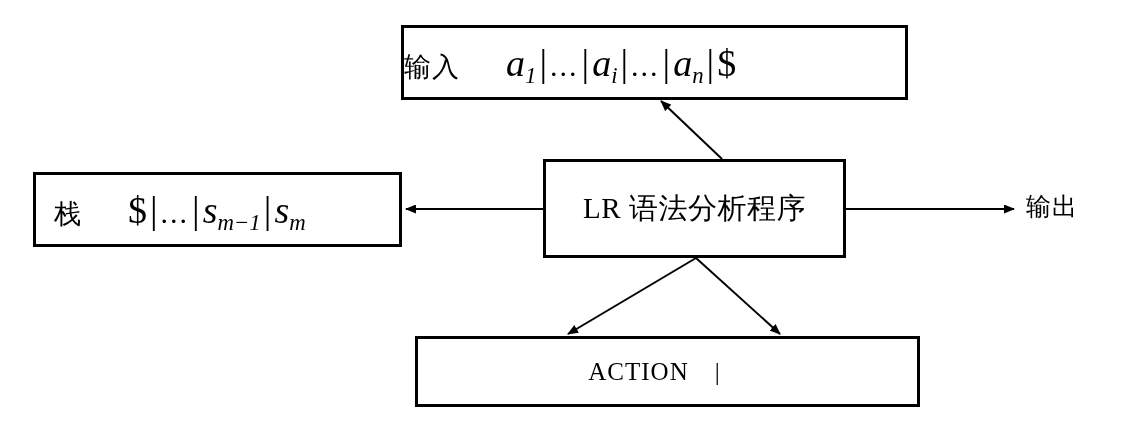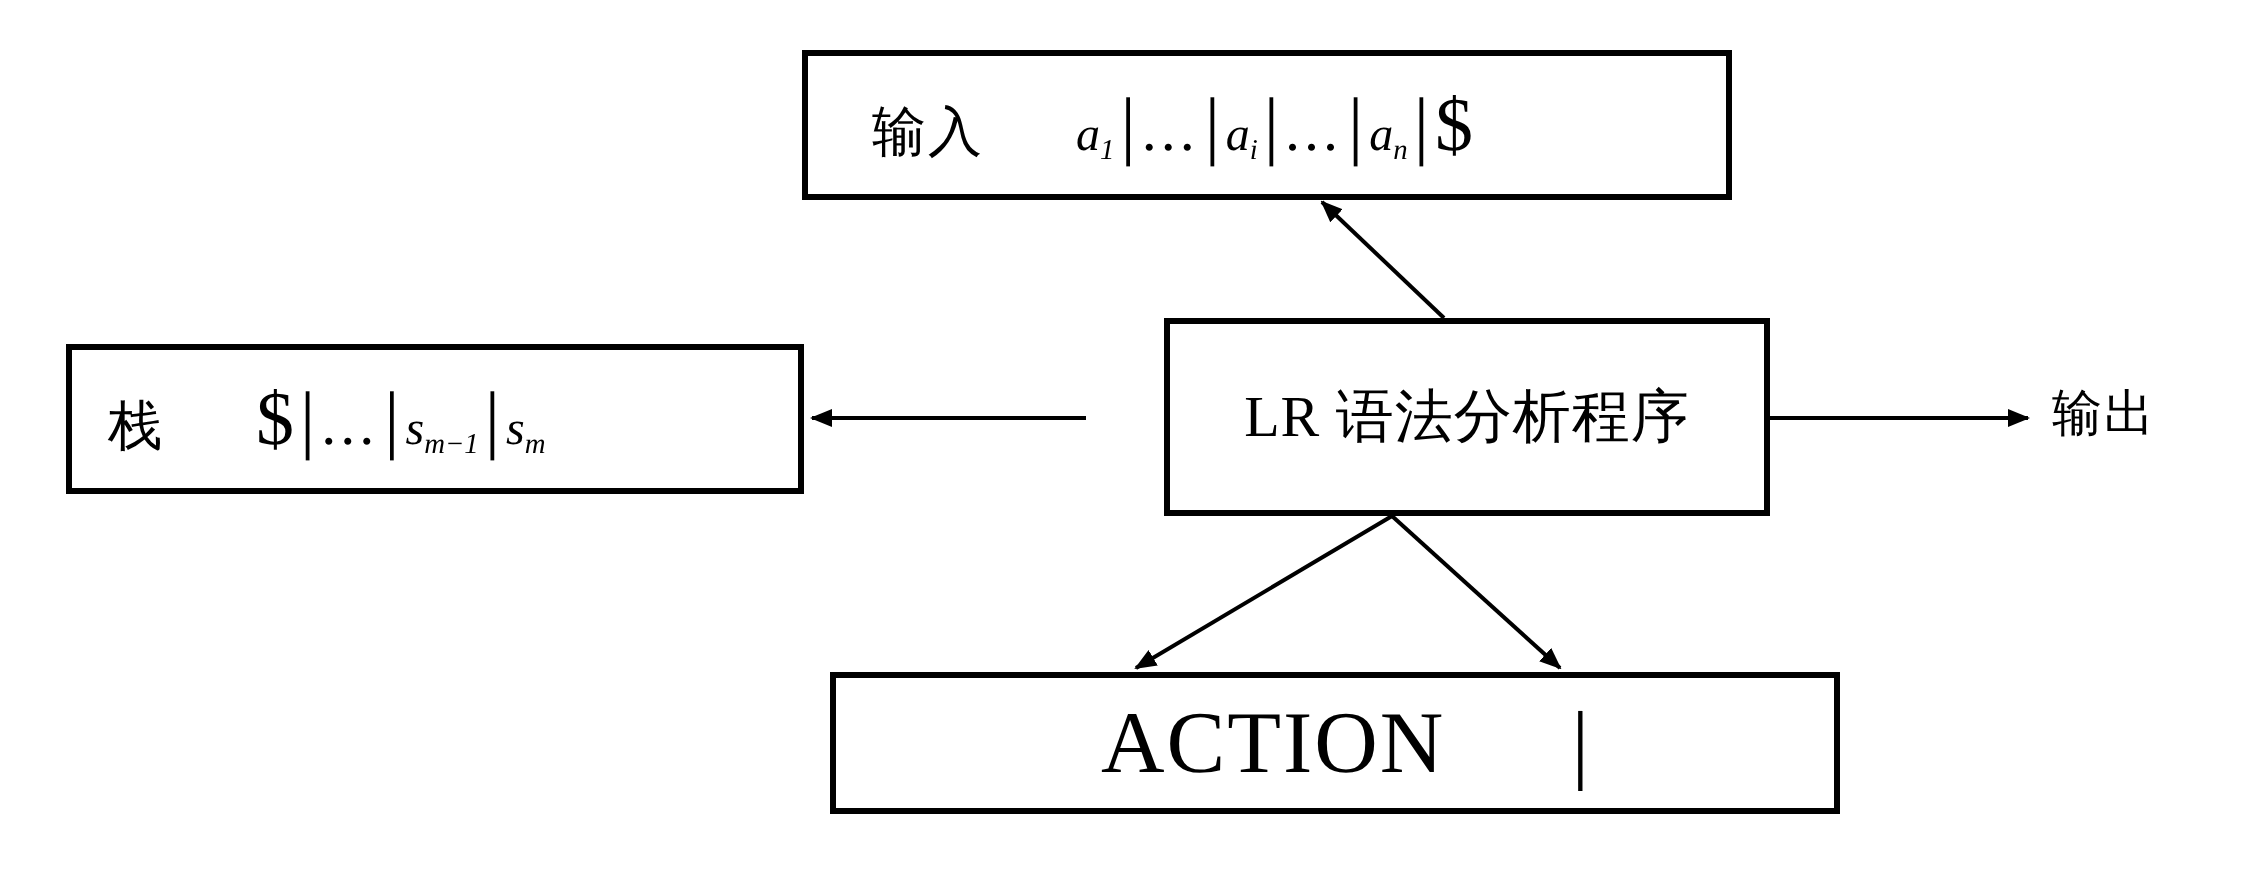--- a/index.html
+++ b/index.html
@@ -27,56 +27,55 @@
   }
   .box-inner {
     display: flex;
     align-items: baseline;
     white-space: nowrap;
   }
   
   #input-box {
     left: 401px;
     top: 25px;
-    width: 465px;
+    width: 507px;
     height: 75px;
-    padding-left: 32px;
+    padding-left: 0;
   }
   
   #stack-box {
     left: 33px;
     top: 172px;
     width: 369px;
     height: 75px;
     padding-left: 18px;
   }
   
   #parser-box {
     left: 543px;
     top: 159px;
     width: 303px;
     height: 99px;
     justify-content: center;
-    margin-left: 39px;
   }
   
   #table-box {
     left: 415px;
     top: 336px;
     width: 505px;
     height: 71px;
     justify-content: center;
   }
 
   .cjk-label {
     font-size: 27px;
     letter-spacing: 1px;
   }
   .sym {
-    font-size: 24px;
+    font-size: 38px;
     font-style: italic;
   }
   .sym-upright {
     font-size: 38px;
     font-style: normal;
   }
   .bar {
     font-size: 38px;
     font-style: normal;
     padding: 0 3px;
@@ -90,23 +89,22 @@
     font-size: 0.6em;
     font-style: italic;
     vertical-align: -0.32em;
     line-height: 0;
   }
   .parser-text {
     font-size: 29px;
     letter-spacing: 0.5px;
   }
   .table-text {
-    font-size: 44px;
+    font-size: 25px;
     letter-spacing: 1px;
-    margin-left: 37px;
   }
   .out-label {
     position: absolute;
     left: 1026px;
     top: 190px;
     font-size: 25px;
     letter-spacing: 1px;
     z-index: 2;
   }
   #arrows {

